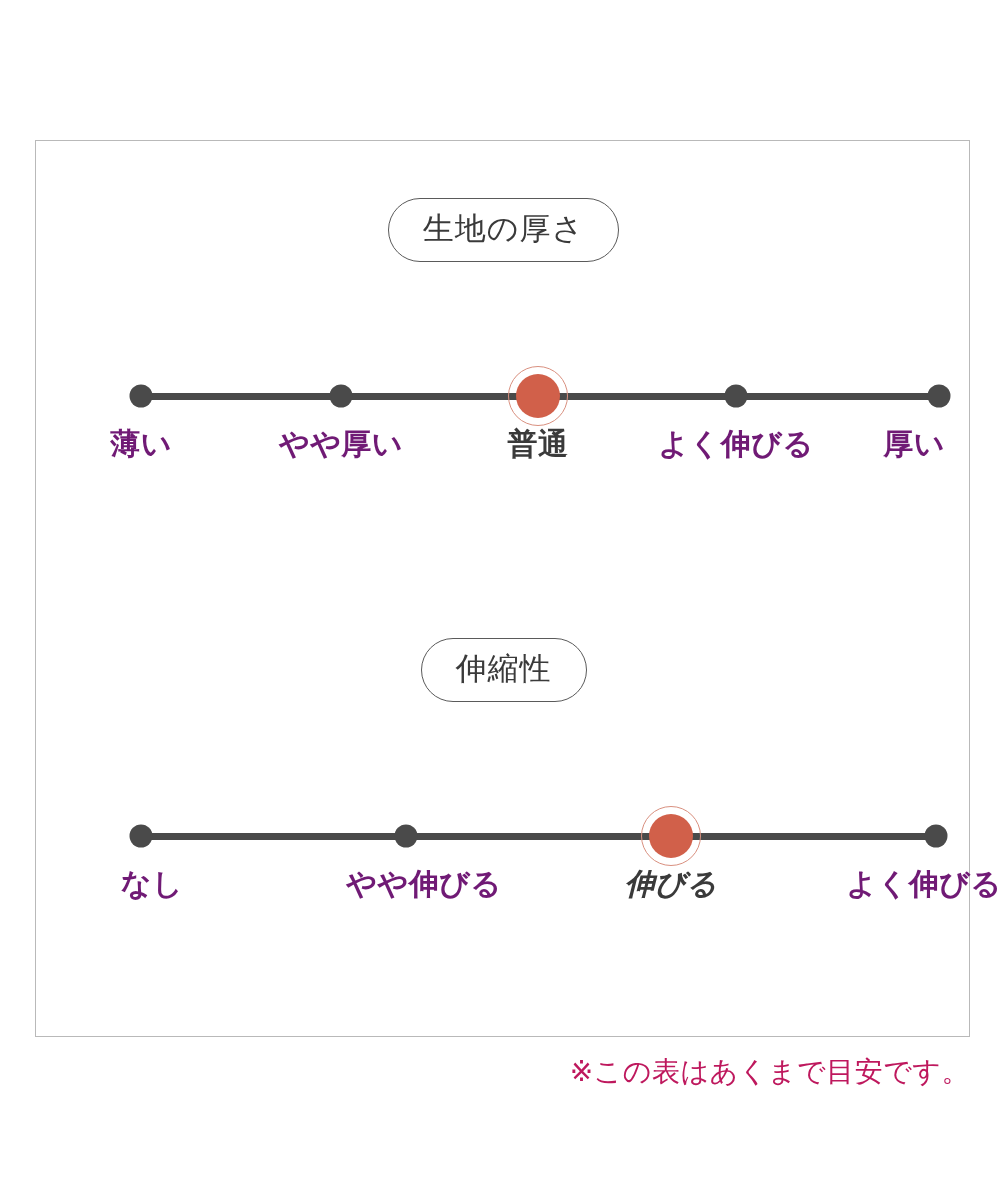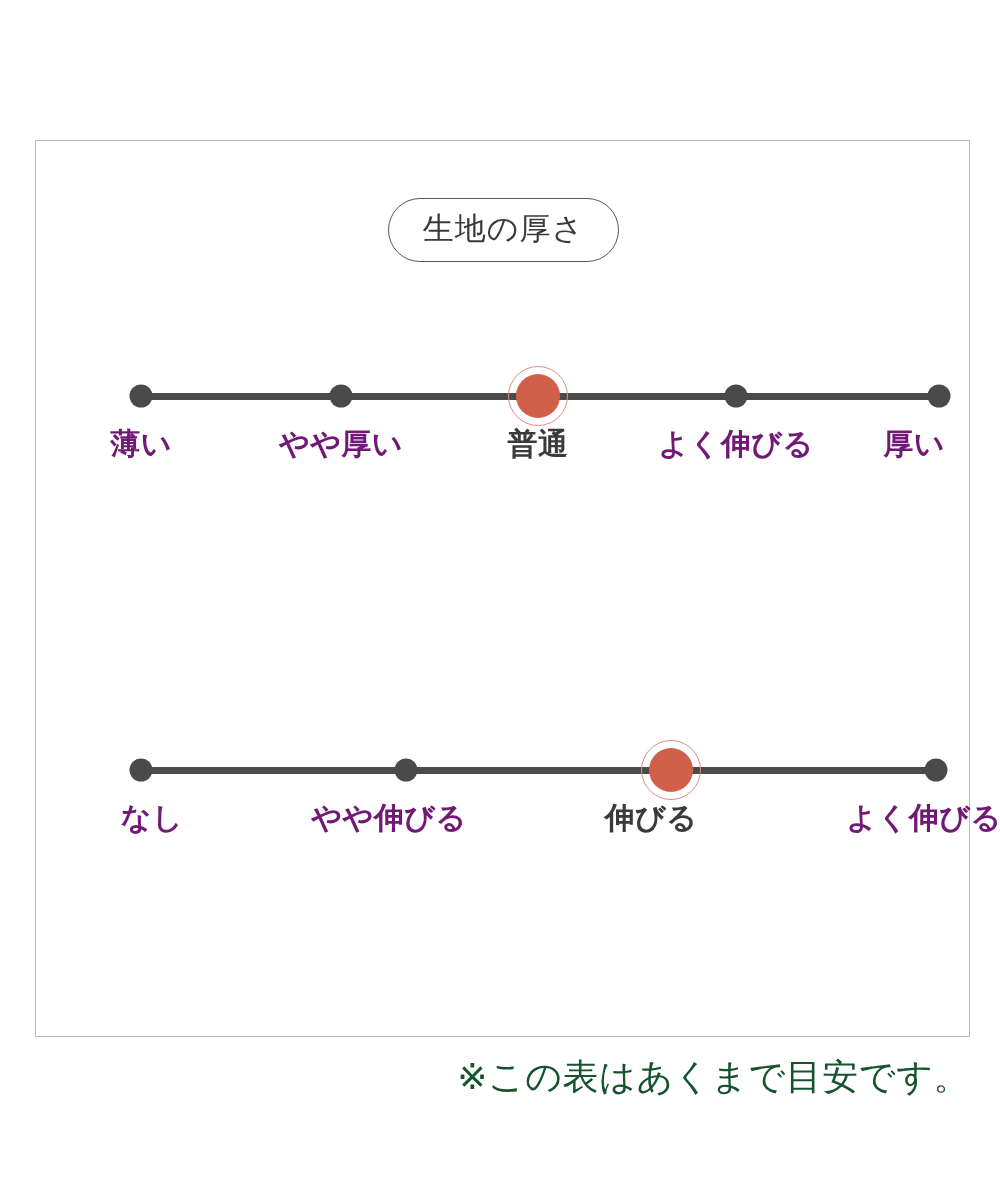--- a/index.html
+++ b/index.html
@@ -122,22 +122,22 @@
   .scale-label.selected {
     color: #3a3a3a;
     font-weight: bold;
   }
 
   
   .footnote {
     position: absolute;
     right: 30px;
     top: 1037px;
-    font-size: 36px;
-    color: #14532d;
+    font-size: 28px;
+    color: #be185d;
     letter-spacing: 0.5px;
     white-space: nowrap;
   }
 </style>
 </head>
 <body>
 
 <div id="canvas">
 
   <div class="spec-panel">
@@ -158,32 +158,35 @@
 
         <div class="scale-label" style="left:105px;">薄い</div>
         <div class="scale-label" style="left:305px;">やや厚い</div>
         <div class="scale-label selected" style="left:502px;">普通</div>
         <div class="scale-label" style="left:700px;">よく伸びる</div>
         <div class="scale-label" style="left:878px;">厚い</div>
       </div>
     </div>
 
     <div class="spec-section section-1">
+      <div class="pill-wrap">
+        <span class="pill">伸縮性</span>
+      </div>
       <div class="scale">
         <div class="track" style="left:105px; width:795px;"></div>
 
         <div class="dot plain" style="left:105px;"></div>
         <div class="dot plain" style="left:370px;"></div>
         <div class="dot-ring" style="left:635px;"></div>
         <div class="dot active" style="left:635px;"></div>
         <div class="dot plain" style="left:900px;"></div>
 
         <div class="scale-label" style="left:116px;">なし</div>
-        <div class="scale-label" style="left:353px;text-align:right;">やや伸びる</div>
-        <div class="scale-label selected" style="left:615px;">伸びる</div>
+        <div class="scale-label" style="left:388px;text-align:right;">やや伸びる</div>
+        <div class="scale-label selected" style="left:635px;font-style:italic;">伸びる</div>
         <div class="scale-label" style="left:888px;">よく伸びる</div>
       </div>
     </div>
 
   </div>
 
   <div class="footnote">※この表はあくまで目安です。</div>
 
 </div>
 

